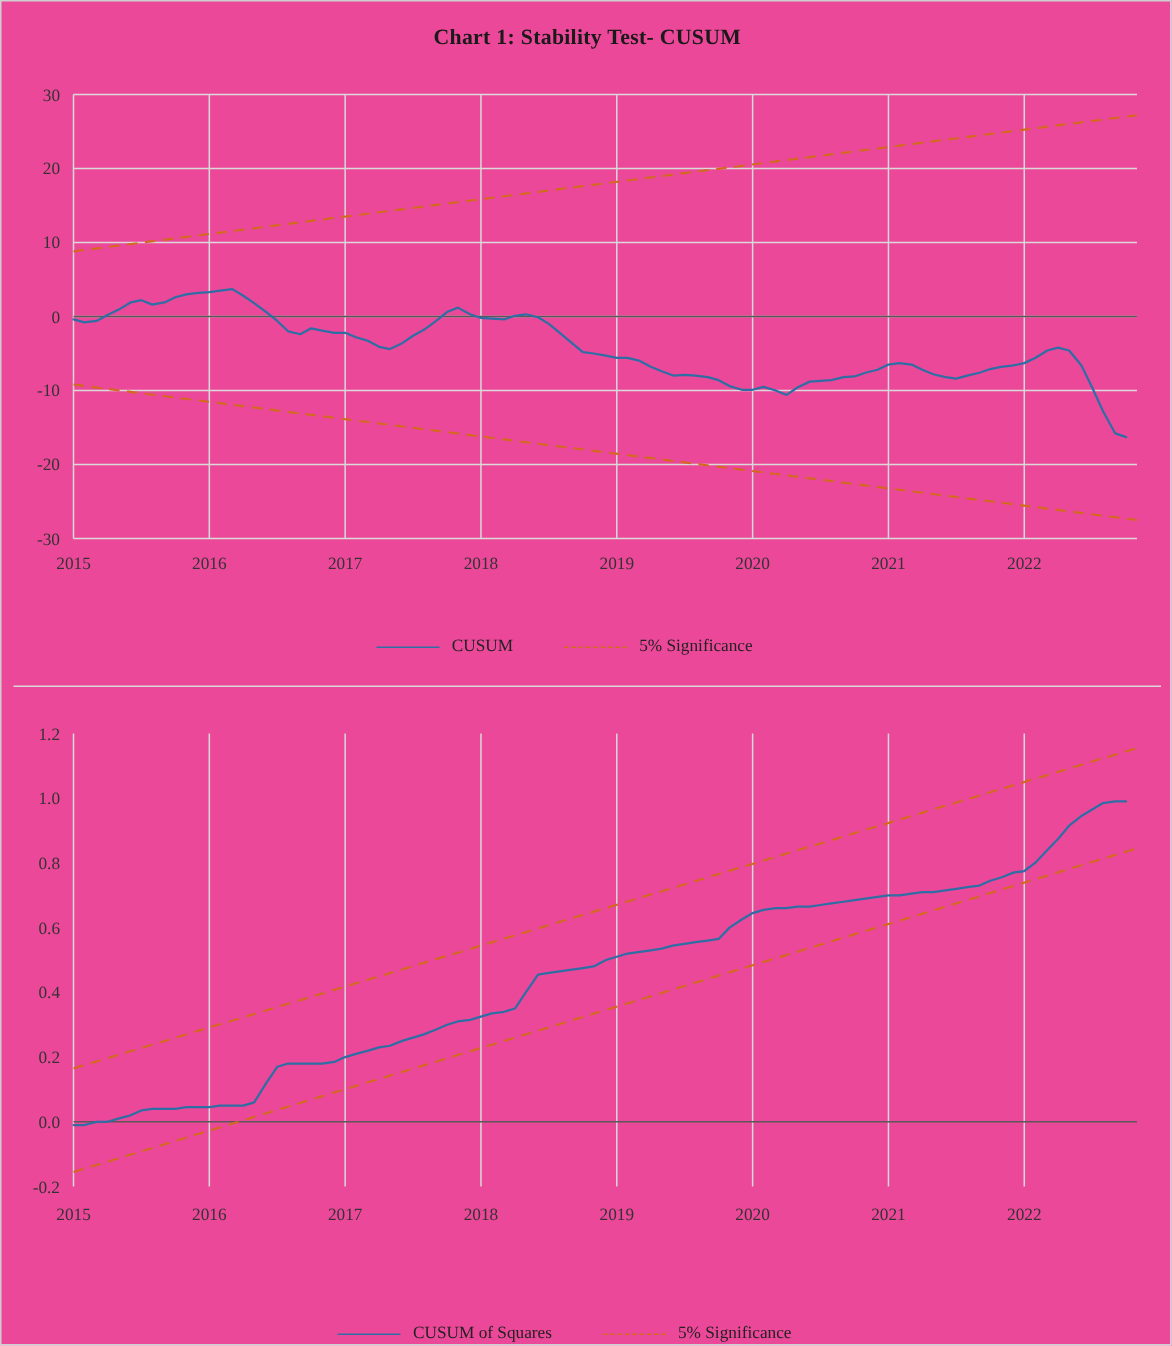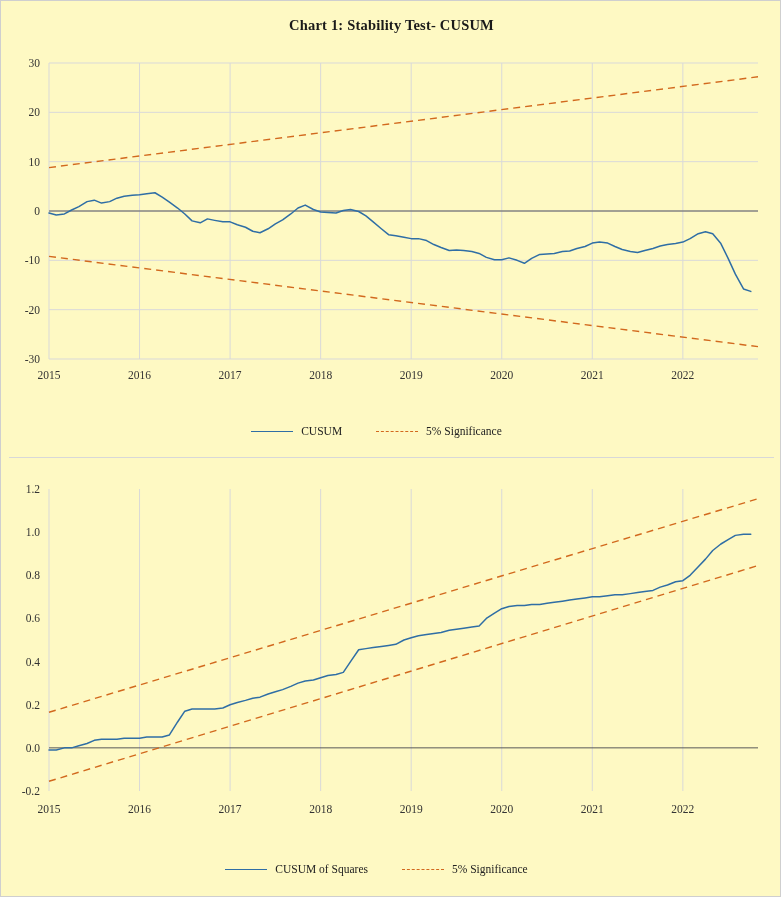--- a/index.html
+++ b/index.html
@@ -13,21 +13,21 @@
     font-family: "Liberation Serif", serif;
     color: #1a1a1a;
     overflow: hidden;
   }
   .page {
     position: relative;
     width: 781px;
     height: 897px;
     box-sizing: border-box;
     border: 1px solid #cfcfcf;
-    background: #fef9c3;
+    background: #ec4899;
   }
   .chart-title {
     position: absolute;
     top: 16px;
     left: 0;
     width: 781px;
     text-align: center;
     font-size: 14.5px;
     font-weight: bold;
     letter-spacing: .2px;
@@ -171,21 +171,21 @@
           <text x="319.6475095785466" y="350" text-anchor="middle" font-size="11.5" fill="#333">2018</text>
           <text x="410.1966794380621" y="350" text-anchor="middle" font-size="11.5" fill="#333">2019</text>
           <text x="500.74584929757765" y="350" text-anchor="middle" font-size="11.5" fill="#333">2020</text>
           <text x="591.2950191570932" y="350" text-anchor="middle" font-size="11.5" fill="#333">2021</text>
           <text x="681.8441890166088" y="350" text-anchor="middle" font-size="11.5" fill="#333">2022</text>
           <path d="M48.00,287.01 L55.24,287.01 L63.39,284.86 L70.64,284.86 L77.88,282.70 L86.03,280.54 L93.27,277.31 L100.52,276.23 L108.67,276.23 L115.91,276.23 L123.16,275.15 L131.31,275.15 L138.55,275.15 L145.79,274.07 L153.94,274.07 L161.19,274.07 L168.43,271.91 L176.58,258.97 L183.82,248.19 L191.07,246.03 L199.22,246.03 L206.46,246.03 L213.70,246.03 L221.85,244.95 L229.10,241.71 L236.34,239.56 L244.49,237.40 L251.74,235.24 L258.98,234.16 L267.13,230.93 L274.37,228.77 L281.62,226.61 L289.77,223.38 L297.01,220.14 L304.25,217.99 L312.40,216.91 L319.65,214.75 L326.89,212.59 L335.04,211.51 L342.28,209.36 L349.53,198.57 L357.68,186.71 L364.92,185.63 L372.17,184.55 L380.32,183.47 L387.56,182.39 L394.80,181.31 L402.95,177.00 L410.20,174.84 L417.44,172.69 L425.59,171.61 L432.83,170.53 L440.08,169.45 L448.23,167.29 L455.47,166.21 L462.72,165.14 L470.86,164.06 L478.11,162.98 L485.35,155.43 L493.50,150.04 L500.75,145.72 L507.99,143.56 L516.14,142.49 L523.38,142.49 L530.63,141.41 L538.78,141.41 L546.02,140.33 L553.26,139.25 L561.41,138.17 L568.66,137.09 L575.90,136.01 L584.05,134.94 L591.30,133.86 L598.54,133.86 L606.69,132.78 L613.93,131.70 L621.18,131.70 L629.33,130.62 L636.57,129.54 L643.81,128.46 L651.96,127.39 L659.21,124.15 L666.45,121.99 L674.60,118.76 L681.84,117.68 L689.09,112.29 L697.24,103.66 L704.48,96.11 L711.73,87.48 L719.87,81.01 L727.12,76.69 L734.36,72.38 L742.51,71.30 L749.76,71.30" fill="none" stroke="#2f6ea5" stroke-width="1.5" stroke-linejoin="round" stroke-linecap="round"></path>
           <line x1="48" y1="249.26428571428573" x2="757" y2="35.70714285714284" stroke="#d2691e" stroke-width="1.4" stroke-dasharray="7,5" fill="none"></line>
           <line x1="48" y1="318.29285714285714" x2="757" y2="102.57857142857142" stroke="#d2691e" stroke-width="1.4" stroke-dasharray="7,5" fill="none"></line>
         </svg>
     </div>
-    <div class="legend" style="top: 400px;">
+    <div class="legend" style="top: 420px;">
       <div class="legend-item">
         <span class="legend-swatch sw-solid"></span>
         <span class="legend-label">CUSUM of Squares</span>
       </div>
       <div class="legend-item">
         <span class="legend-swatch sw-dash"></span>
         <span class="legend-label">5% Significance</span>
       </div>
     </div>
   </div>

